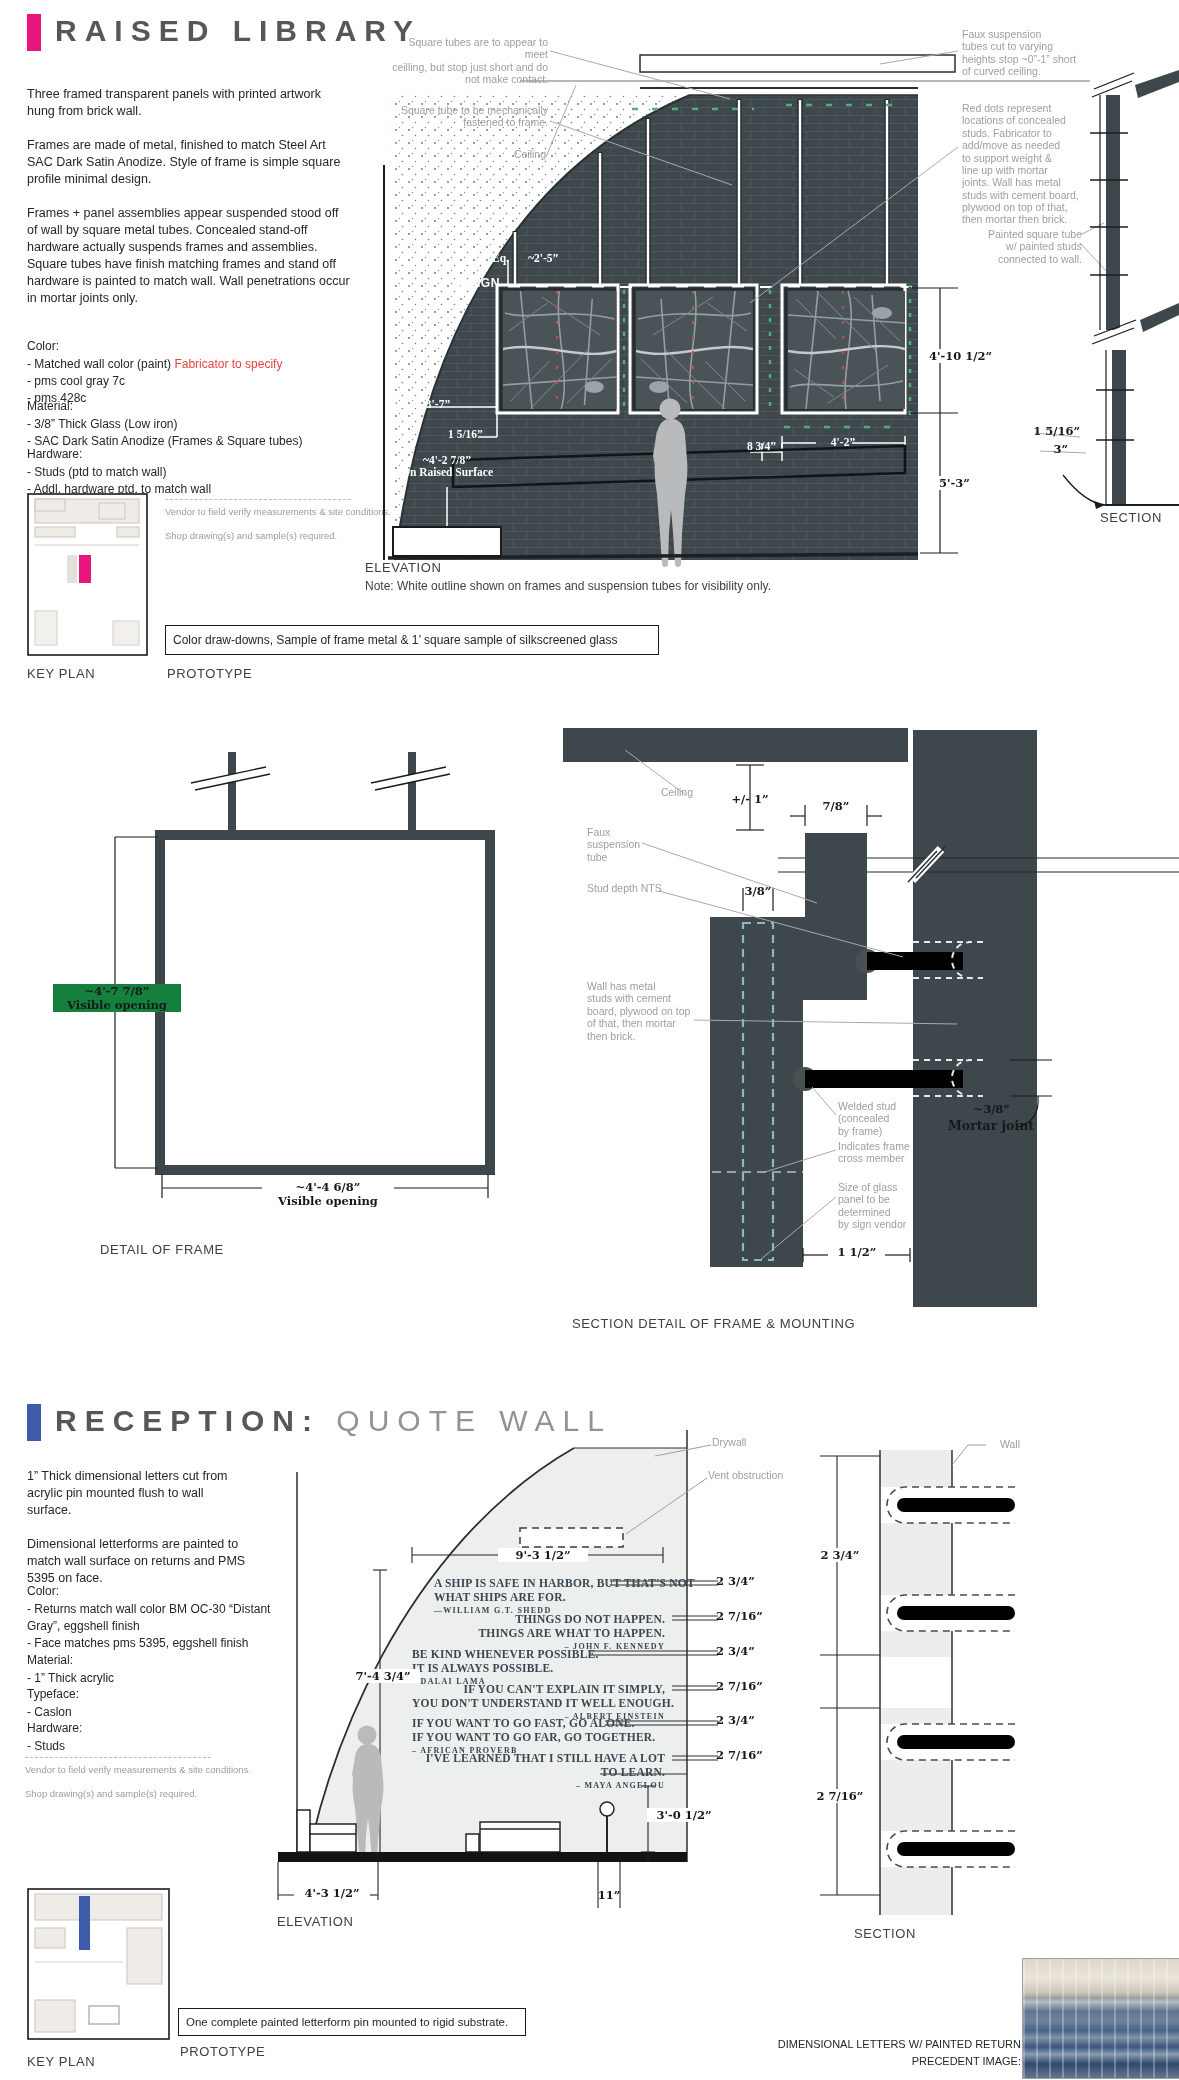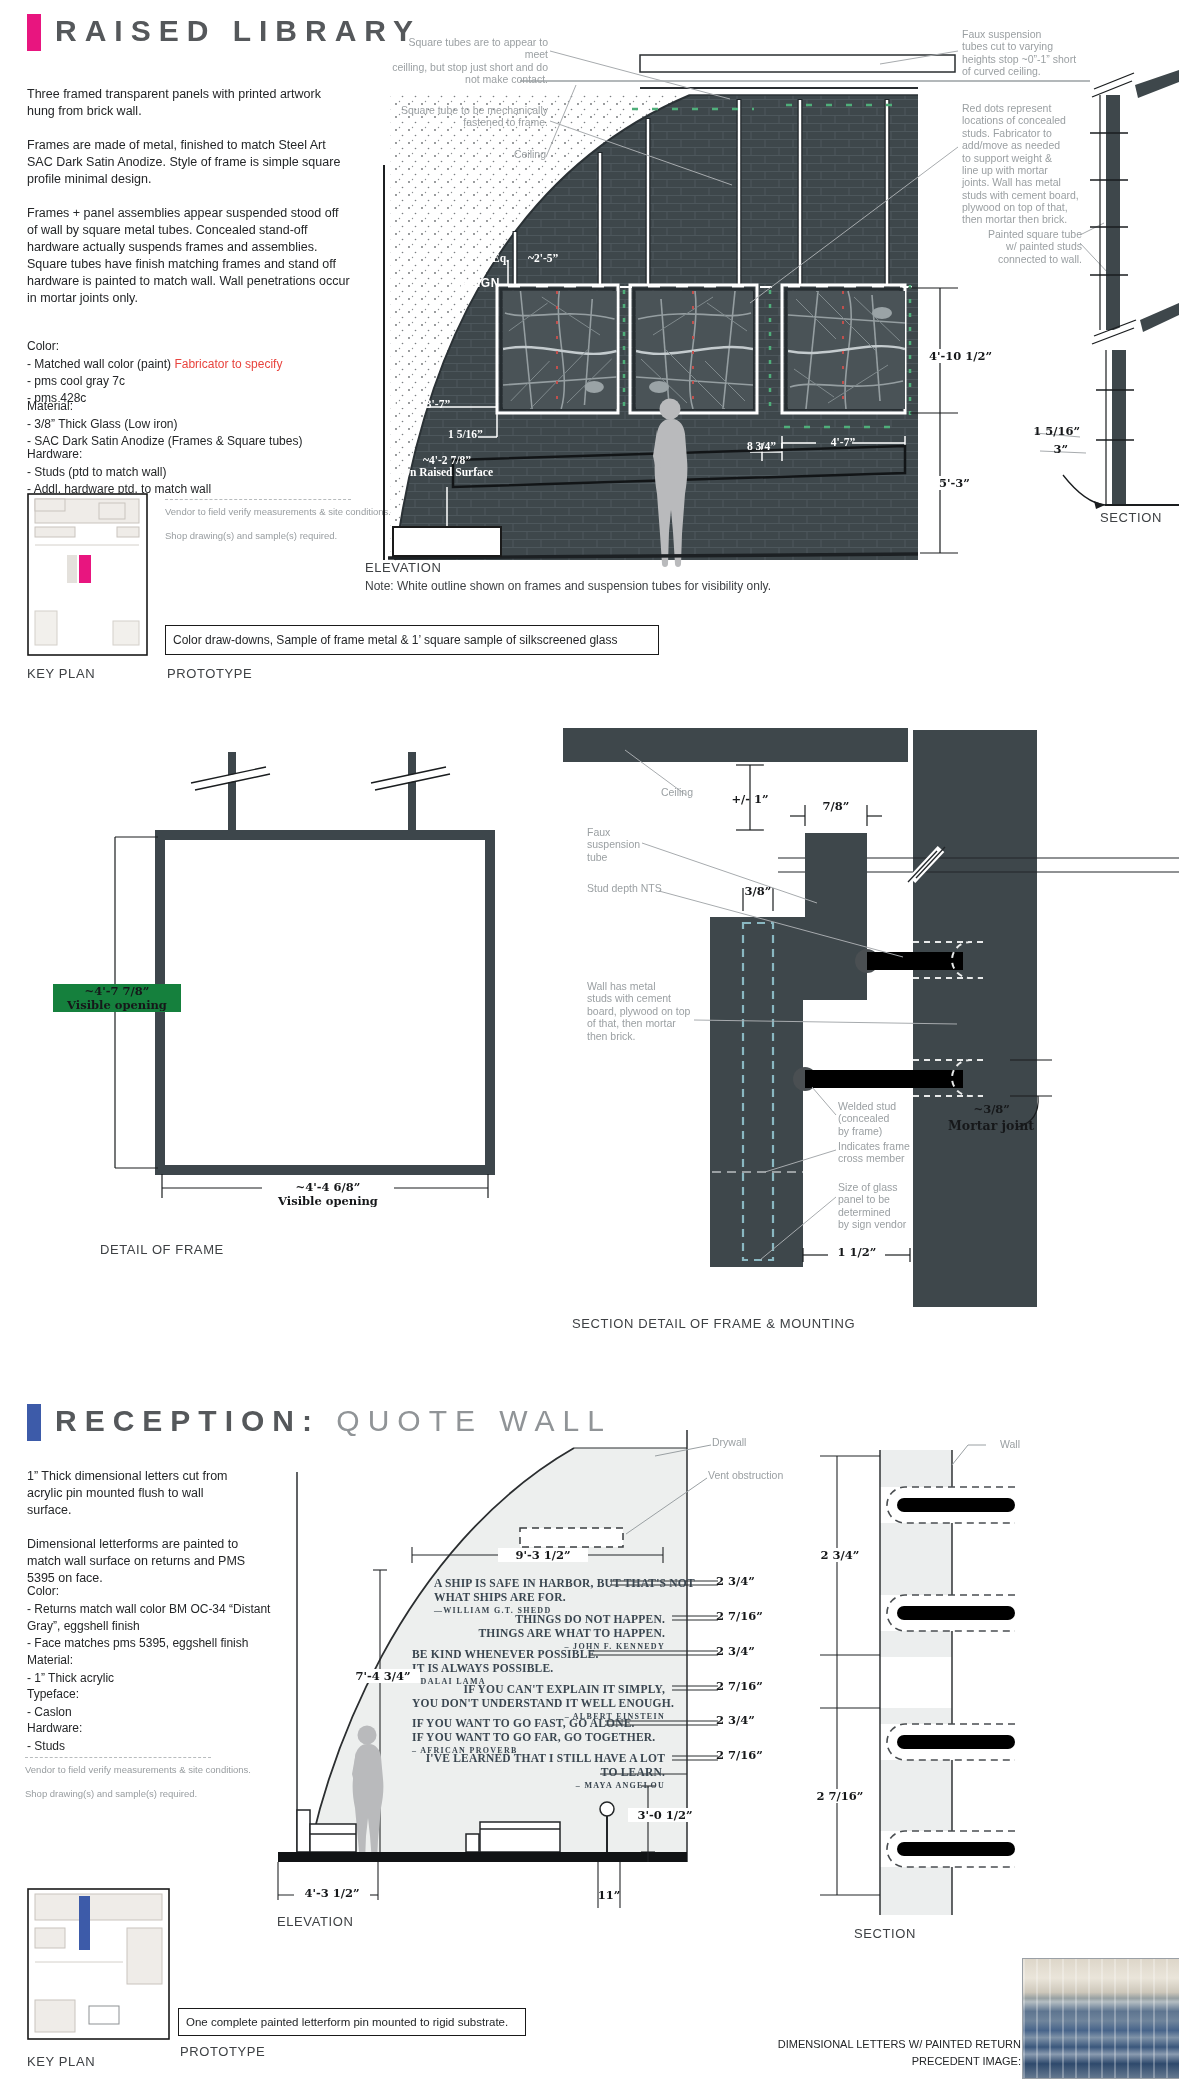--- a/index.html
+++ b/index.html
@@ -312,21 +312,21 @@
   <div class="abs dimw" style="left:492px;top:252px;">Eq.</div>
   <div class="abs dimw" style="left:528px;top:252px;">~2'-5”</div>
   <div class="abs dimw" style="left:460px;top:276px;font-family:'Liberation Sans',sans-serif;font-size:12px;letter-spacing:.5px;">ALIGN</div>
   <div class="abs dimw c" style="left:408px;top:398px;width:60px;">3'-7”</div>
   <div class="abs dimw" style="left:448px;top:428px;">1 5/16”</div>
   <div class="abs dimw c" style="left:385px;top:454px;width:124px;">
     <div>~4'-2 7/8”</div>
     <div>On Raised Surface</div>
   </div>
   <div class="abs dimw r" style="left:726px;top:440px;width:50px;">8 3/4”</div>
-  <div class="abs dimw c" style="left:813px;top:436px;width:60px;">4'-7”</div>
+  <div class="abs dimw c" style="left:813px;top:436px;width:60px;">4'-2”</div>
   <div class="abs dimb bgw" style="left:926px;top:349px;">4'-10 1/2”</div>
   <div class="abs dimb bgw" style="left:936px;top:476px;">5'-3”</div>
   <div class="abs dimb r" style="left:1028px;top:424px;width:52px;">1 5/16”</div>
   <div class="abs dimb r" style="left:1038px;top:442px;width:30px;">3”</div>
   <div class="abs lbl" style="left:1100px;top:510px;">SECTION</div>
 
   <div class="abs lbl" style="left:365px;top:560px;">ELEVATION</div>
   <div class="abs note" style="left:365px;top:579px;">Note: White outline shown on frames and suspension tubes for visibility only.</div>
 
   <svg class="abs" style="left:60px;top:740px;" width="480" height="530" viewBox="0 0 480 530">
@@ -463,21 +463,21 @@
     <span>RECEPTION:</span>
     <span class="lt" style="font-weight:normal;">QUOTE WALL</span>
   </div>
 
   <div class="abs body" style="left:27px;top:1468px;width:220px;">
     <p>1” Thick dimensional letters cut from acrylic pin mounted flush to wall surface.</p>
     <p>Dimensional letterforms are painted to match wall surface on returns and PMS 5395 on face.</p>
   </div>
   <div class="abs spec" style="left:27px;top:1583px;width:250px;">
     <div class="hd">Color:</div>
-    <div>- Returns match wall color BM OC-34 “Distant Gray”, eggshell finish</div>
+    <div>- Returns match wall color BM OC-30 “Distant Gray”, eggshell finish</div>
     <div>- Face matches pms 5395, eggshell finish</div>
   </div>
   <div class="abs spec" style="left:27px;top:1652px;width:250px;">
     <div class="hd">Material:</div>
     <div>- 1” Thick acrylic</div>
   </div>
   <div class="abs spec" style="left:27px;top:1686px;width:250px;">
     <div class="hd">Typeface:</div>
     <div>- Caslon</div>
   </div>
@@ -600,21 +600,21 @@
   <div class="abs dimb" style="left:716px;top:1609px;">2 7/16”</div>
   <div class="abs dimb" style="left:716px;top:1644px;">2 3/4”</div>
   <div class="abs dimb" style="left:716px;top:1679px;">2 7/16”</div>
   <div class="abs dimb" style="left:716px;top:1713px;">2 3/4”</div>
   <div class="abs dimb" style="left:716px;top:1748px;">2 7/16”</div>
 
   <div class="abs ann" style="left:712px;top:1436px;">Drywall</div>
   <div class="abs ann" style="left:708px;top:1469px;">Vent obstruction</div>
   <div class="abs dimb bgw c" style="left:498px;top:1548px;width:84px;">9'-3 1/2”</div>
   <div class="abs dimb bgw c" style="left:346px;top:1669px;width:68px;">7'-4 3/4”</div>
-  <div class="abs dimb bgw c" style="left:628px;top:1808px;width:68px;">3'-0 1/2”</div>
+  <div class="abs dimb bgw c" style="left:647px;top:1808px;width:68px;">3'-0 1/2”</div>
   <div class="abs dimb bgw c" style="left:294px;top:1886px;width:70px;">4'-3 1/2”</div>
   <div class="abs dimb c" style="left:594px;top:1888px;width:30px;">11”</div>
   <div class="abs lbl" style="left:277px;top:1914px;">ELEVATION</div>
 
   <svg class="abs" style="left:800px;top:1435px;" width="270" height="510" viewBox="0 0 270 510">
     <line x1="37" y1="21" x2="37" y2="460" stroke="#232628" stroke-width="1.1"></line>
     <g stroke="#232628" stroke-width="1.1">
       <line x1="20" y1="21" x2="80" y2="21"></line>
         <line x1="20" y1="220" x2="80" y2="220"></line>
       <line x1="20" y1="273" x2="80" y2="273"></line>

